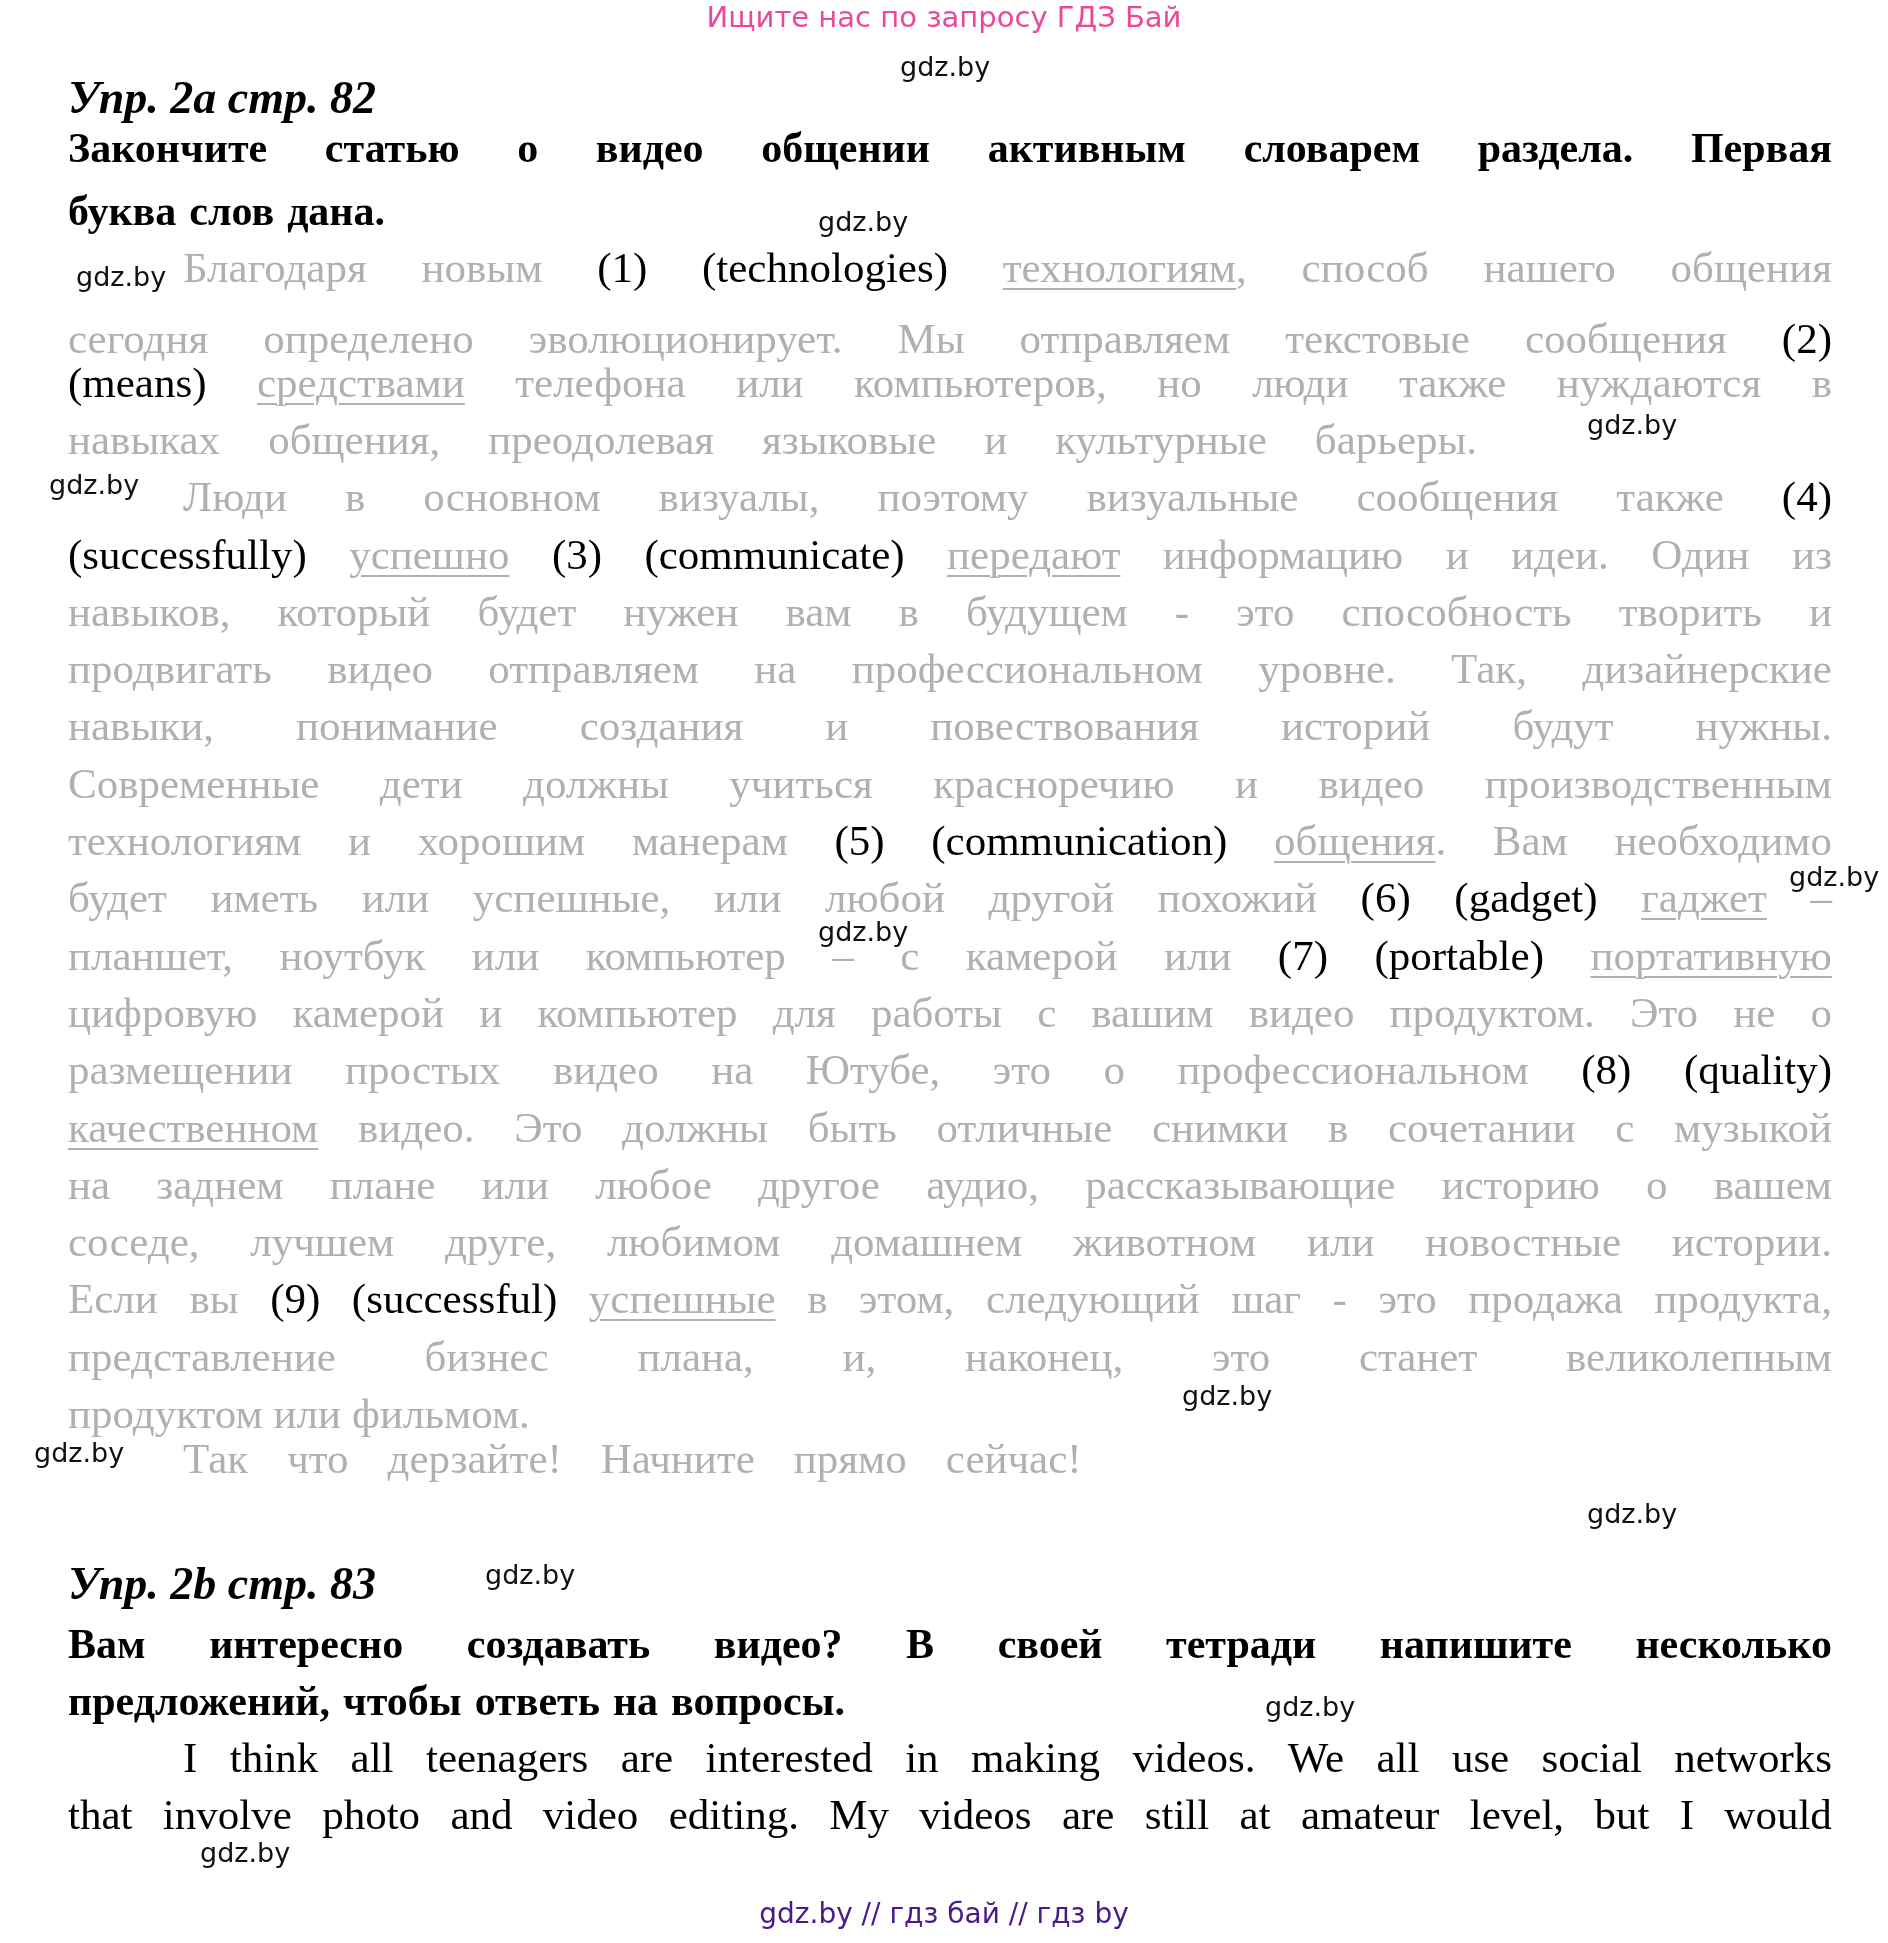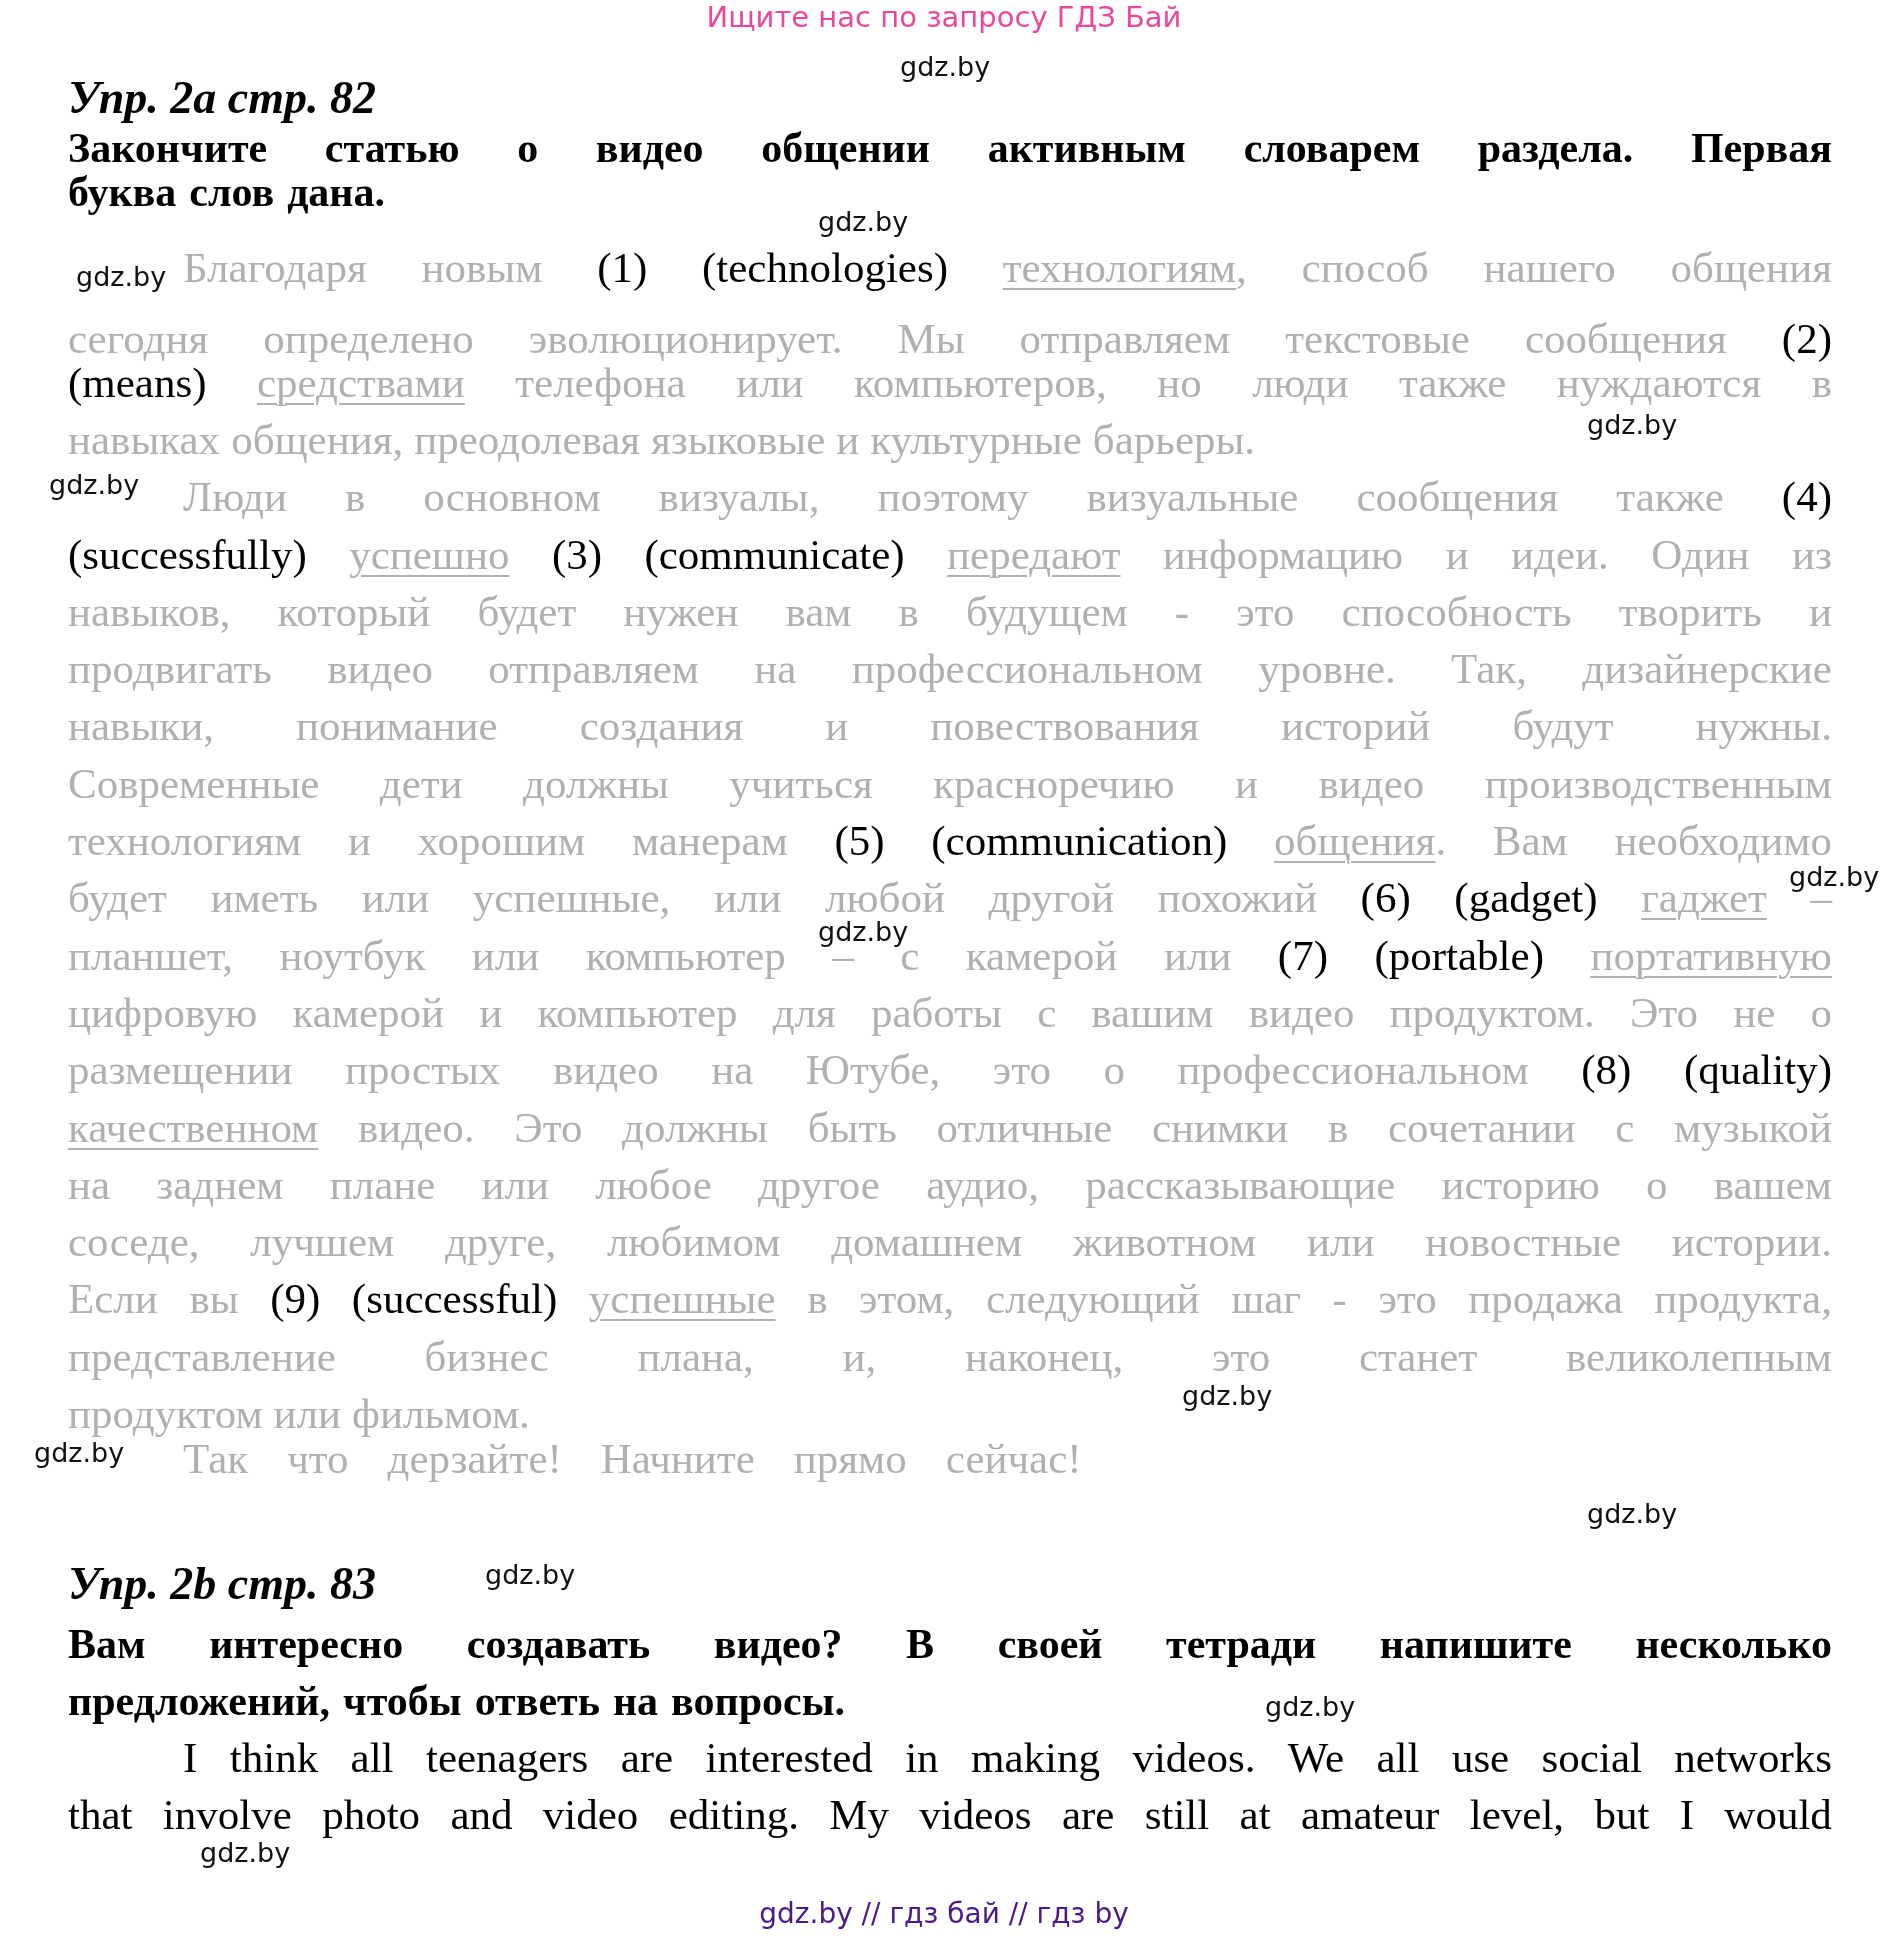--- a/index.html
+++ b/index.html
@@ -37,21 +37,21 @@
       <span class="w">Закончите</span>
       <span class="w">статью</span>
       <span class="w">о</span>
       <span class="w">видео</span>
       <span class="w">общении</span>
       <span class="w">активным</span>
       <span class="w">словарем</span>
       <span class="w">раздела.</span>
       <span class="w">Первая</span>
     </div>
-    <div class="abs bold-line last" style="top: 166px;">
+    <div class="abs bold-line last" style="top: 185px;">
       <span class="w">буква</span>
       <span class="w">слов</span>
       <span class="w">дана.</span>
     </div>
   </div>
 <div id="bodyA">
     <div class="abs line indent" style="top: 242px;">
       <span class="w">Благодаря</span>
       <span class="w">новым</span>
       <span class="w ans">(1)</span>
@@ -76,21 +76,21 @@
       <span class="w"><span class="fill">средствами</span></span>
       <span class="w">телефона</span>
       <span class="w">или</span>
       <span class="w">компьютеров,</span>
       <span class="w">но</span>
       <span class="w">люди</span>
       <span class="w">также</span>
       <span class="w">нуждаются</span>
       <span class="w">в</span>
     </div>
-    <div class="abs line last" style="top: 413.9px;">
+    <div class="abs line last" style="top: 413.9px; gap: 37px;">
       <span class="w">навыках</span>
       <span class="w">общения,</span>
       <span class="w">преодолевая</span>
       <span class="w">языковые</span>
       <span class="w">и</span>
       <span class="w">культурные</span>
       <span class="w">барьеры.</span>
     </div>
     <div class="abs line indent" style="top: 471.2px;">
       <span class="w">Люди</span>

